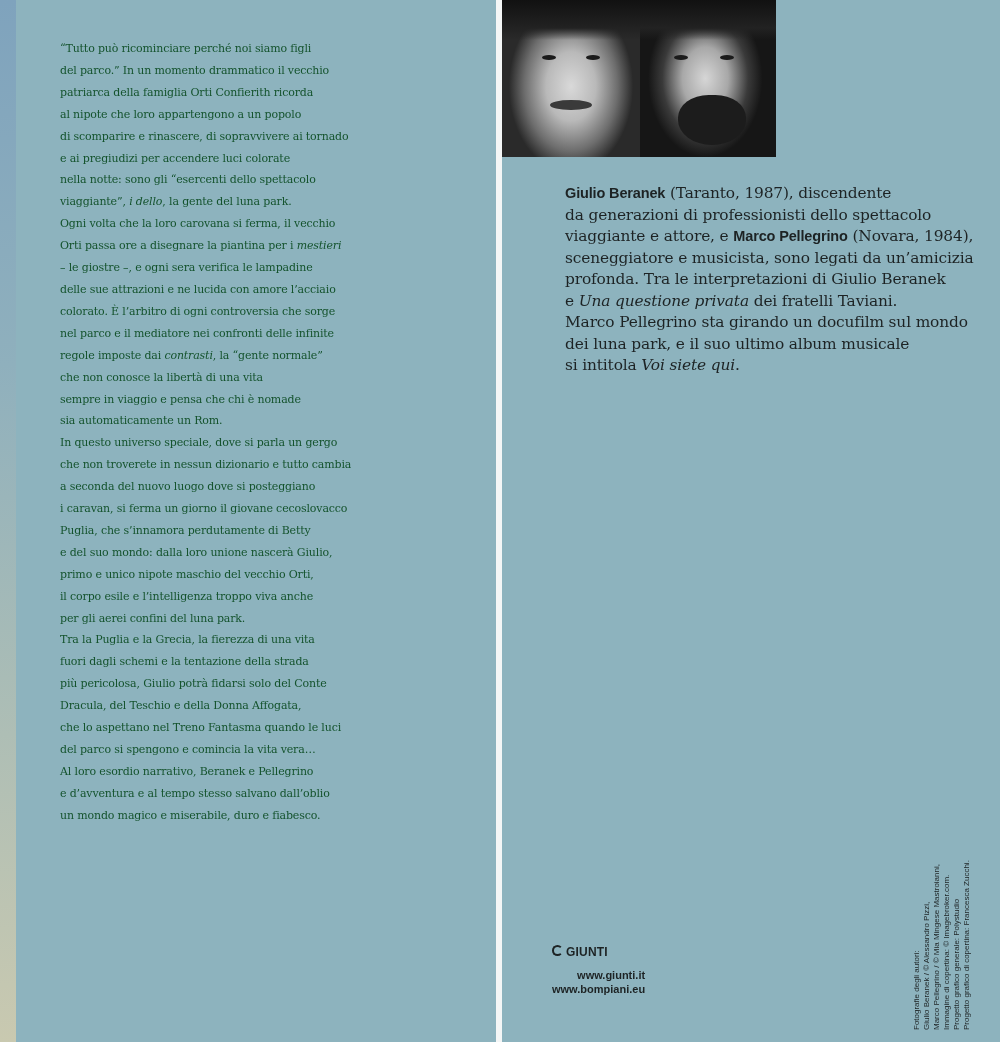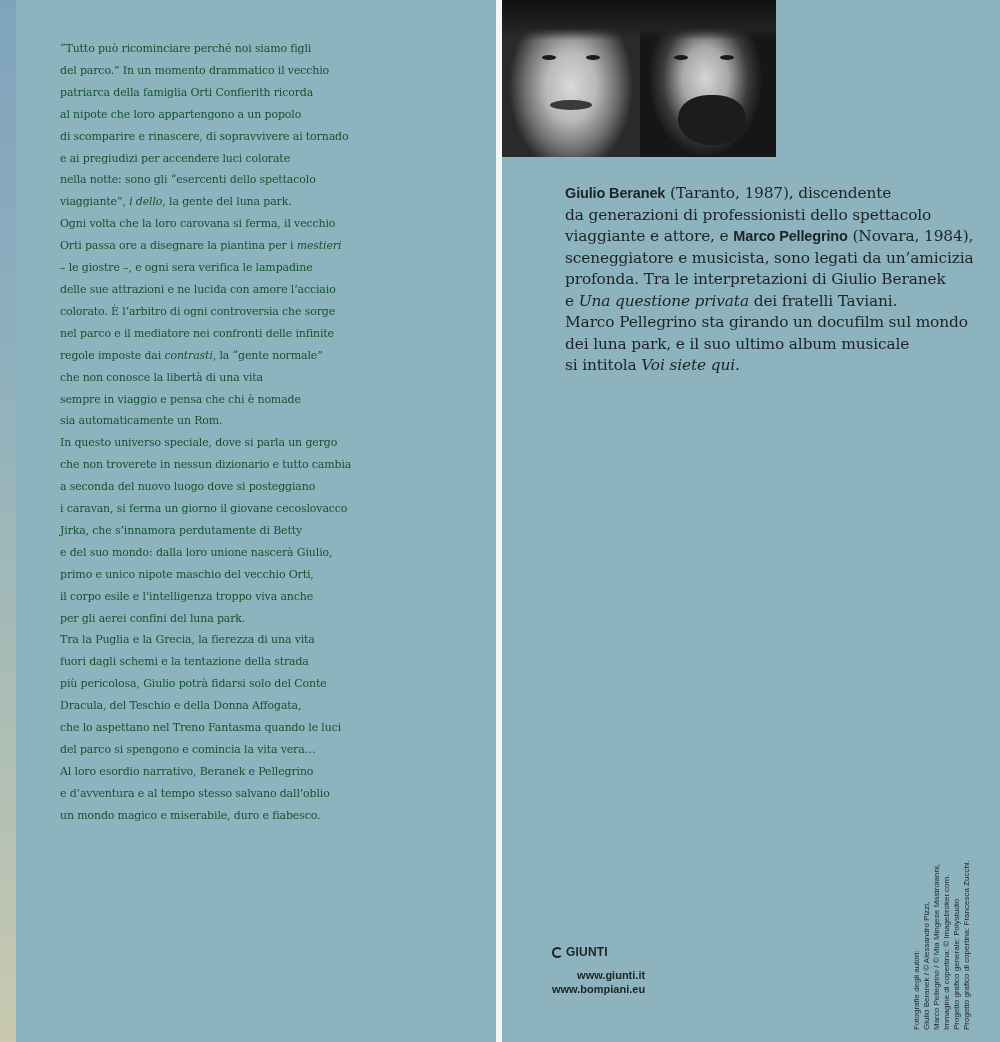--- a/index.html
+++ b/index.html
@@ -45,21 +45,21 @@
   }
   .bio .line { display: block; white-space: nowrap; }
   .bio .name { font-family: "Liberation Sans", sans-serif; font-weight: bold; font-size: 14.5px; }
   .bio em { font-style: italic; }
   .blurb em { font-style: italic; }
 
   .publisher {
     position: absolute; left: 50px; top: 945px;
     font-family: "Liberation Sans", sans-serif; color: #1d2324;
   }
-  .giunti-logo { display: flex; align-items: center; gap: 3px; font-size: 12px; font-weight: bold; letter-spacing: 0.2px; margin-bottom: 9px; }
+  .giunti-logo { display: flex; align-items: flex-start; gap: 3px; font-size: 12px; font-weight: bold; letter-spacing: 0.2px; margin-bottom: 9px; }
   .giunti-logo .g-mark {
     width: 11px; height: 11px; border-radius: 50%; border: 2.5px solid #1d2324; border-right-color: transparent;
     box-sizing: border-box; position: relative;
   }
   .url { display: block; font-size: 11px; font-weight: bold; line-height: 14px; text-align: right; }
 
   .credits {
     position: absolute; left: 410px; top: 1030px;
     transform: rotate(-90deg); transform-origin: left top;
     font-family: "Liberation Sans", sans-serif; font-size: 8px; line-height: 10px; color: #1d2324;
@@ -89,21 +89,21 @@
       <span class="line">colorato. È l’arbitro di ogni controversia che sorge</span>
       <span class="line">nel parco e il mediatore nei confronti delle infinite</span>
       <span class="line"><span>regole imposte dai </span><em>contrasti</em><span>, la “gente normale”</span></span>
       <span class="line">che non conosce la libertà di una vita</span>
       <span class="line">sempre in viaggio e pensa che chi è nomade</span>
       <span class="line">sia automaticamente un Rom.</span>
       <span class="line">In questo universo speciale, dove si parla un gergo</span>
       <span class="line">che non troverete in nessun dizionario e tutto cambia</span>
       <span class="line">a seconda del nuovo luogo dove si posteggiano</span>
       <span class="line">i caravan, si ferma un giorno il giovane cecoslovacco</span>
-      <span class="line">Jirka, che s’innamora perdutamente di Betty</span>
+      <span class="line">Puglia, che s’innamora perdutamente di Betty</span>
       <span class="line">e del suo mondo: dalla loro unione nascerà Giulio,</span>
       <span class="line">primo e unico nipote maschio del vecchio Orti,</span>
       <span class="line">il corpo esile e l’intelligenza troppo viva anche</span>
       <span class="line">per gli aerei confini del luna park.</span>
       <span class="line">Tra la Puglia e la Grecia, la fierezza di una vita</span>
       <span class="line">fuori dagli schemi e la tentazione della strada</span>
       <span class="line">più pericolosa, Giulio potrà fidarsi solo del Conte</span>
       <span class="line">Dracula, del Teschio e della Donna Affogata,</span>
       <span class="line">che lo aspettano nel Treno Fantasma quando le luci</span>
       <span class="line">del parco si spengono e comincia la vita vera…</span>

